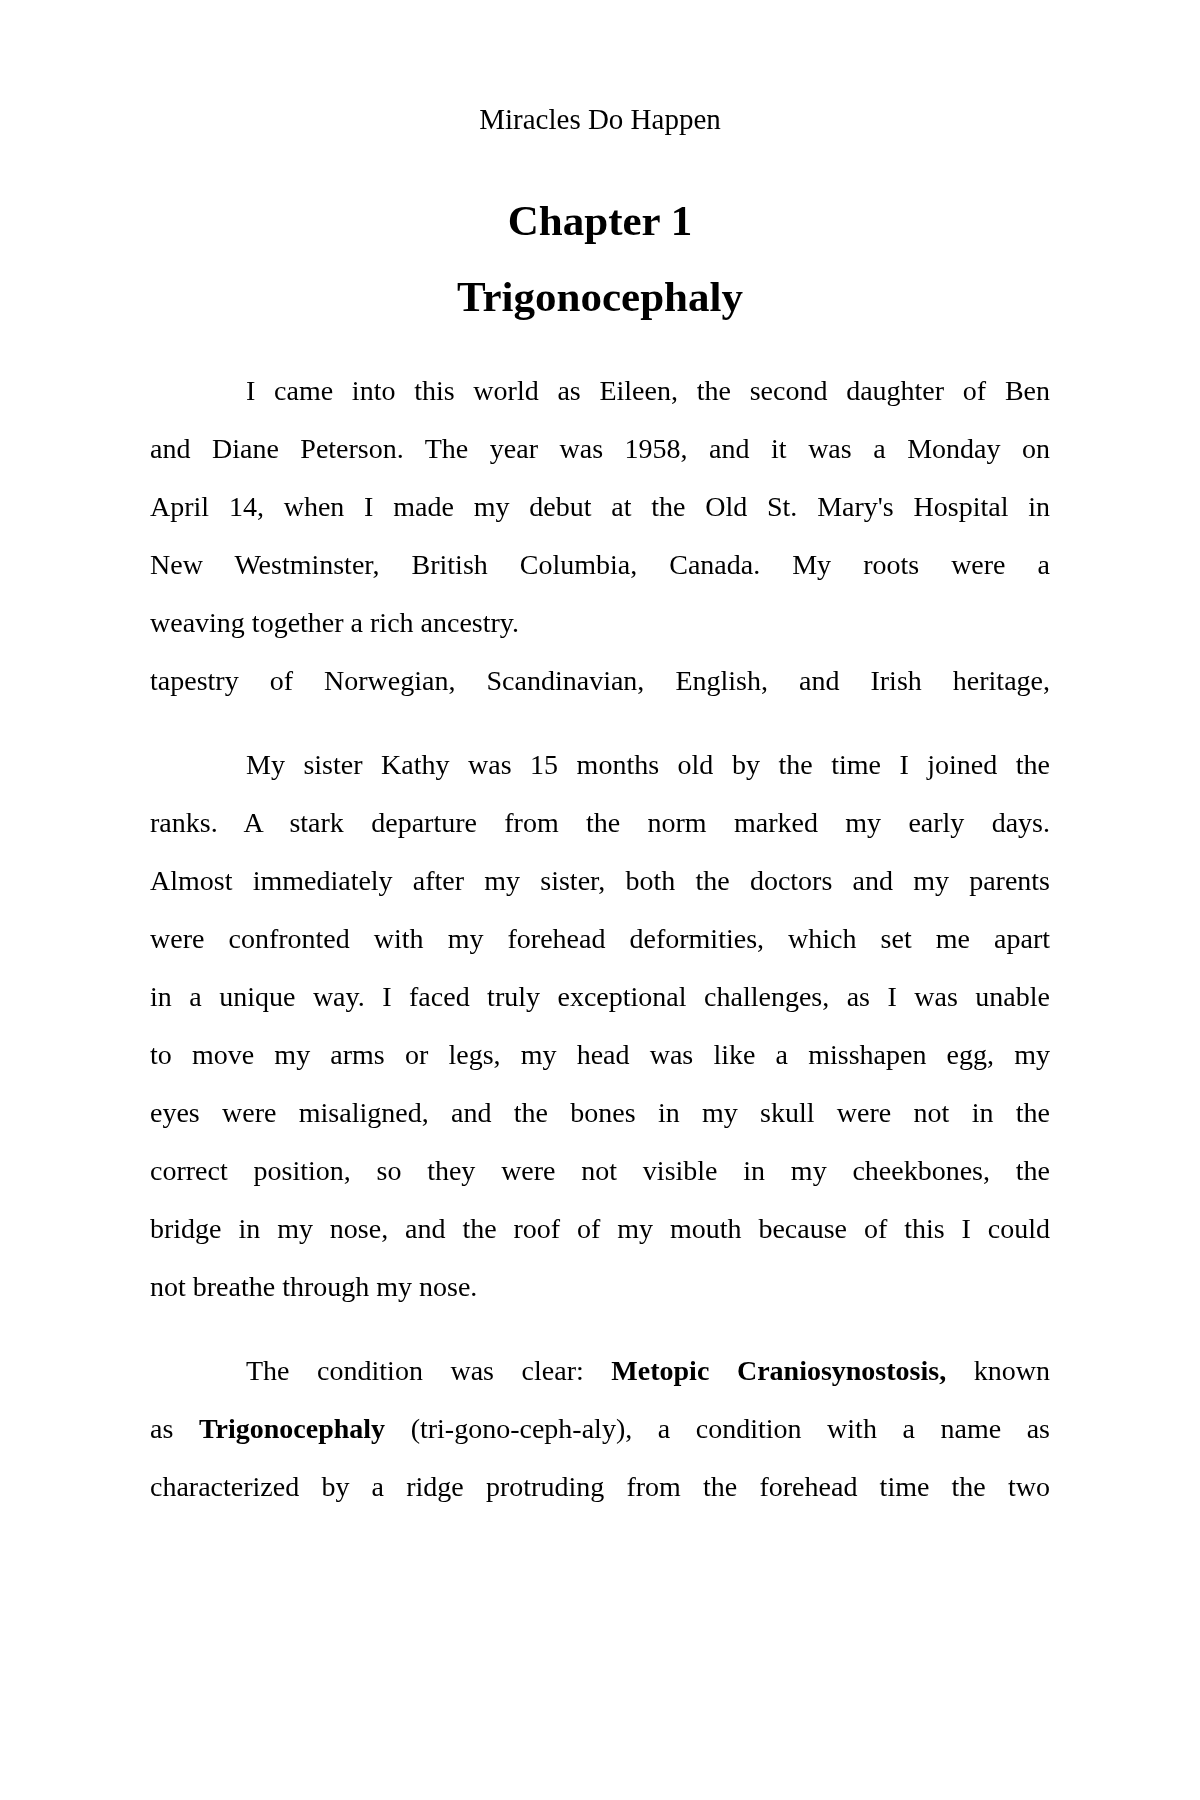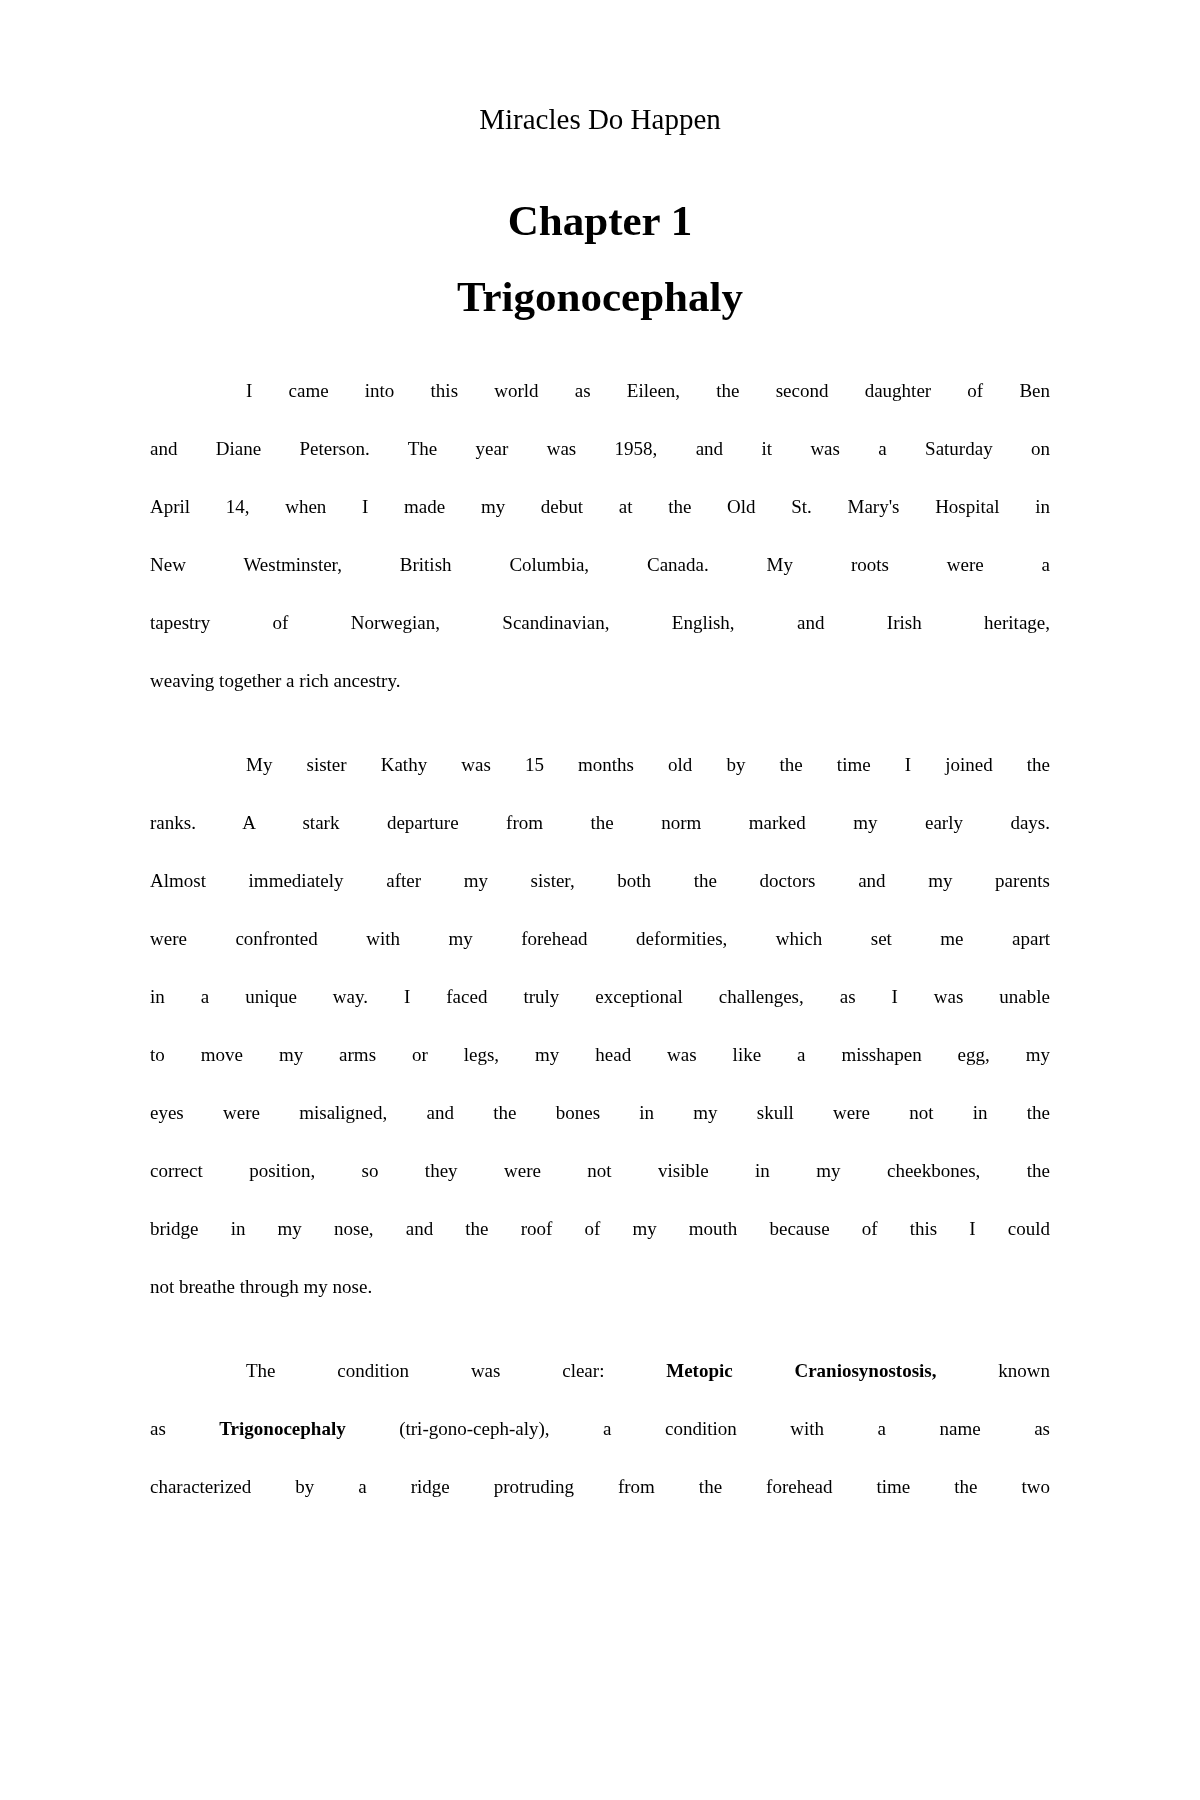--- a/index.html
+++ b/index.html
@@ -43,21 +43,21 @@
     text-align: center;
     font-size: 43px;
     font-weight: bold;
     line-height: 50px;
   }
   .body-text {
     position: absolute;
     top: 362px;
     left: 150px;
     width: 900px;
-    font-size: 19px;
+    font-size: 28px;
     line-height: 58px;
   }
   .para {
     margin: 0 0 26px 0;
   }
   .line {
     text-align: justify;
     text-align-last: justify;
     white-space: normal;
   }
@@ -87,25 +87,25 @@
 <div class="page">
   <div class="running-title">Miracles Do Happen</div>
 
   <div class="chapter-heading">Chapter 1</div>
 
   <div class="chapter-title">Trigonocephaly</div>
 
   <div class="body-text">
       <div class="para">
         <div class="line first"><span>I came into this world as Eileen, the second daughter of Ben</span></div>
-        <div class="line"><span>and Diane Peterson. The year was 1958, and it was a Saturday on</span></div>
+        <div class="line"><span>and Diane Peterson. The year was 1958, and it was a Monday on</span></div>
         <div class="line"><span>April 14, when I made my debut at the Old St. Mary's Hospital in</span></div>
         <div class="line"><span>New Westminster, British Columbia, Canada. My roots were a</span></div>
+        <div class="line last"><span>weaving together a rich ancestry.</span></div>
         <div class="line"><span>tapestry of Norwegian, Scandinavian, English, and Irish heritage,</span></div>
-        <div class="line last"><span>weaving together a rich ancestry.</span></div>
       </div>
       <div class="para">
         <div class="line first"><span>My sister Kathy was 15 months old by the time I joined the</span></div>
         <div class="line"><span>ranks. A stark departure from the norm marked my early days.</span></div>
         <div class="line"><span>Almost immediately after my sister, both the doctors and my parents</span></div>
         <div class="line"><span>were confronted with my forehead deformities, which set me apart</span></div>
         <div class="line"><span>in a unique way. I faced truly exceptional challenges, as I was unable</span></div>
         <div class="line"><span>to move my arms or legs, my head was like a misshapen egg, my</span></div>
         <div class="line"><span>eyes were misaligned, and the bones in my skull were not in the</span></div>
         <div class="line"><span>correct position, so they were not visible in my cheekbones, the</span></div>

